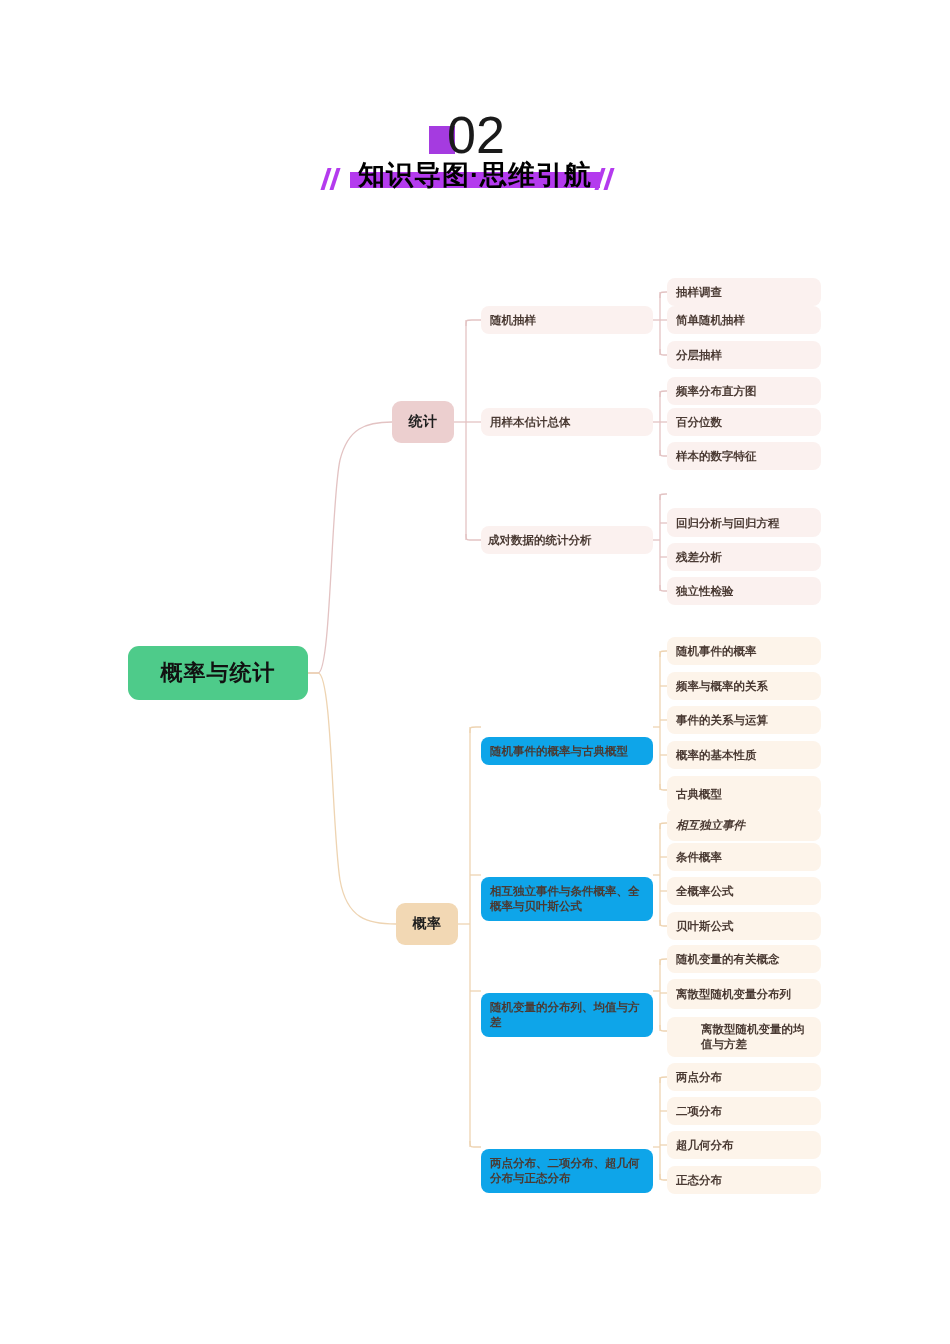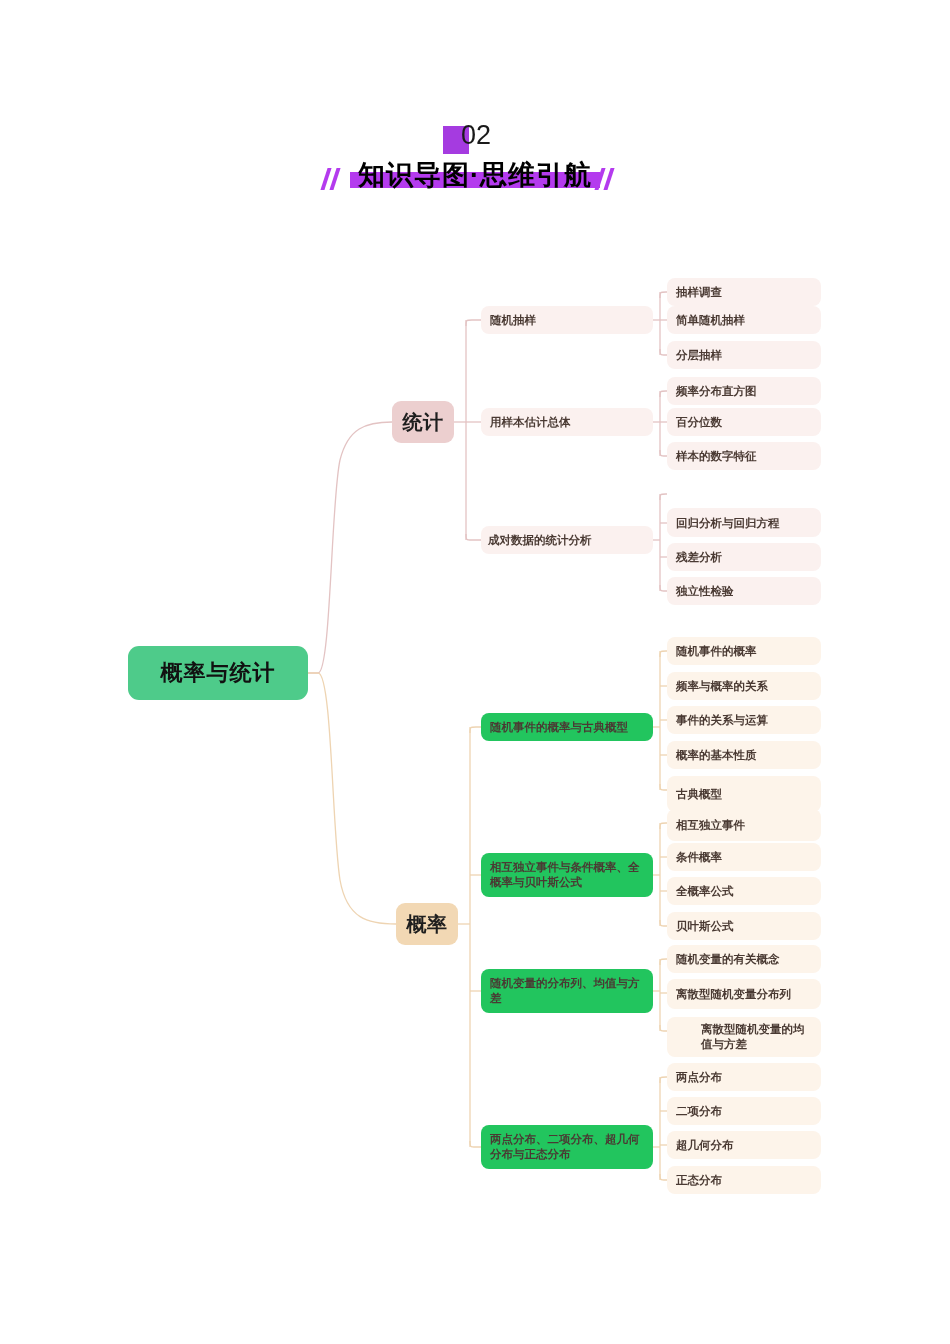--- a/index.html
+++ b/index.html
@@ -39,21 +39,21 @@
   #header-number-square {
     position: absolute;
     left: -16px;
     top: 14px;
     width: 26px;
     height: 28px;
     background: #a53be0;
   }
   #header-number {
     position: relative;
-    font-size: 27px;
+    font-size: 52px;
     line-height: 46px;
     font-weight: 400;
     color: #1a1a1a;
     letter-spacing: 0px;
     font-family: "Liberation Sans", "DejaVu Sans", sans-serif;
     margin-top: 36px;
   }
 
   #header-title-wrap {
     position: absolute;
@@ -151,21 +151,21 @@
   }
 
   
   .node-l1 {
     width: 62px;
     height: 42px;
     justify-content: center;
     border-radius: 9px;
   }
   .node-l1 .label {
-    font-size: 20px;
+    font-size: 14px;
     font-weight: bold;
     color: #1e1e1e;
     text-align: center;
     letter-spacing: 0.5px;
   }
   #node-tongji {
     left: 392px;
     top: 401px;
     background: #eccfcf;
   }
@@ -182,21 +182,21 @@
     border-radius: 8px;
     padding: 0 9px;
   }
   .node-l2 .label {
     font-size: 11.5px;
     font-weight: bold;
     line-height: 15px;
     color: #4a3a33;
   }
   .node-l2.stat { background: #fbf1ef; }
-  .node-l2.prob { background: #22c55e; }
+  .node-l2.prob { background: #0ea5e9; margin-top: 24px; }
 
   
   .node-l3 {
     left: 667px;
     width: 154px;
     border-radius: 8px;
     padding: 0 9px;
   }
   .node-l3 .label {
     font-size: 11.5px;
@@ -383,21 +383,21 @@
   <div class="node node-l3 prob" style="top:706px;height:28px;">
     <span class="label">事件的关系与运算</span>
   </div>
   <div class="node node-l3 prob" style="top:741px;height:28px;">
     <span class="label">概率的基本性质</span>
   </div>
   <div class="node node-l3 prob" style="top:776px;height:36px;">
     <span class="label">古典概型</span>
   </div>
 
-  <div class="node node-l3 prob" style="top:809px;height:32px;">
+  <div class="node node-l3 prob" style="top:809px;height:32px;font-style:italic;">
     <span class="label">相互独立事件</span>
   </div>
   <div class="node node-l3 prob" style="top:843px;height:28px;">
     <span class="label">条件概率</span>
   </div>
   <div class="node node-l3 prob" style="top:877px;height:28px;">
     <span class="label">全概率公式</span>
   </div>
   <div class="node node-l3 prob" style="top:912px;height:28px;">
     <span class="label">贝叶斯公式</span>

